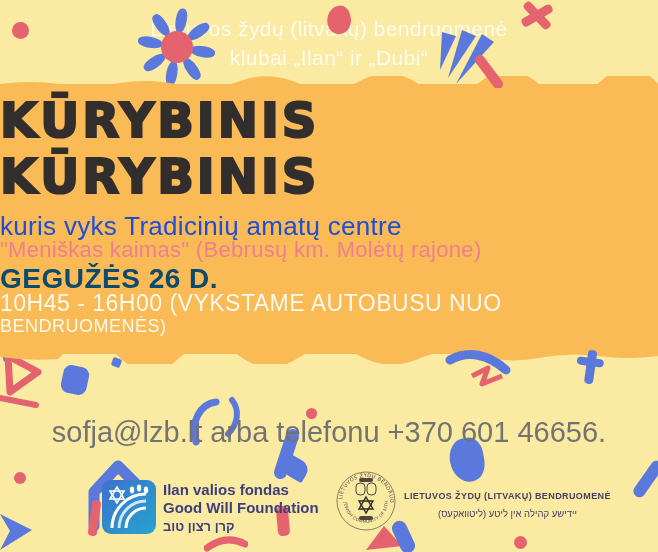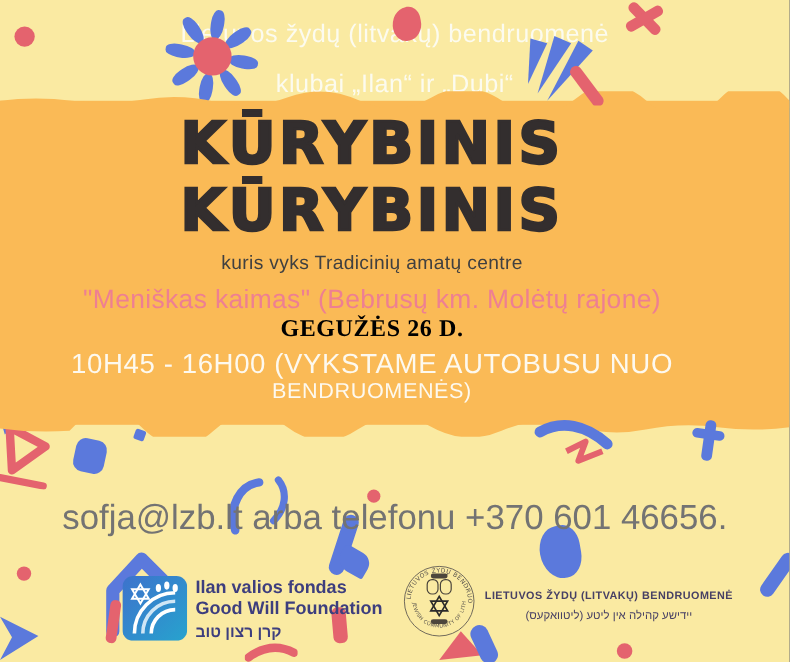--- a/index.html
+++ b/index.html
@@ -4,33 +4,33 @@
 <style>
   html,body{margin:0;padding:0;background:#777;}
   .poster{
     position:relative;width:658px;height:552px;overflow:hidden;
     background:#FAEAA2;font-family:"Liberation Sans",sans-serif;
   }
   .abs{position:absolute;}
   
   .centerline{position:absolute;left:0;width:658px;text-align:center;}
   #hdr1{top:17px;font-size:21px;color:#FCFBEF;letter-spacing:.4px;z-index:2;}
-  #hdr2{top:59px;font-size:21px;color:#FCFBEF;letter-spacing:.4px;z-index:2;}
+  #hdr2{top:46px;font-size:21px;color:#FCFBEF;letter-spacing:.4px;z-index:2;}
   .band{position:absolute;left:0;top:84px;width:658px;height:270px;background:#FABA56;z-index:4;}
   .band-edge{position:absolute;left:0;z-index:4;}
-  .band-txt{position:absolute;left:0;width:588px;text-align:center;z-index:5;padding-left:16px;}
+  .band-txt{position:absolute;left:0;width:588px;text-align:left;z-index:5;}
   #title1,#title2{
     font-family:"DejaVu Sans",sans-serif;font-weight:bold;font-size:48px;
     color:#332E2E;-webkit-text-stroke:2.2px #332E2E;letter-spacing:3px;line-height:56px;
   }
   #title1{top:92px;}
   #title2{top:148px;}
-  #venue1{top:211px;font-size:16px;color:#404040;letter-spacing:.3px;}
+  #venue1{top:211px;font-size:26px;color:#1d4ed8;letter-spacing:.3px;}
   #venue2{top:237px;font-size:22px;color:#EE7F92;letter-spacing:.3px;}
-  #date{top:263px;font-size:20px;font-weight:bold;color:#000000;letter-spacing:.5px;font-family:Liberation Serif, serif;}
+  #date{top:263px;font-size:28px;font-weight:bold;color:#0c4a6e;letter-spacing:.5px;}
   #time1{top:290px;font-size:23px;color:#FDF9EF;letter-spacing:.5px;}
   #time2{top:316px;font-size:18px;color:#FDF9EF;letter-spacing:.5px;}
   #reg1{top:369px;font-size:25px;color:#1E1C19;z-index:5;}
   #reg2{top:416px;font-size:29px;color:#737373;z-index:5;}
   
   #gwf-logo{left:102px;top:480px;z-index:5;}
   #gwf-text{left:163px;top:481px;z-index:5;color:#3D3E7E;text-align:left;}
   #gwf-text .l{font-size:15px;font-weight:bold;line-height:18px;}
   #gwf-text .he{font-size:13px;font-weight:bold;margin-top:2px;direction:rtl;text-align:left;}
   #lzb-seal{left:335px;top:470px;z-index:5;}

